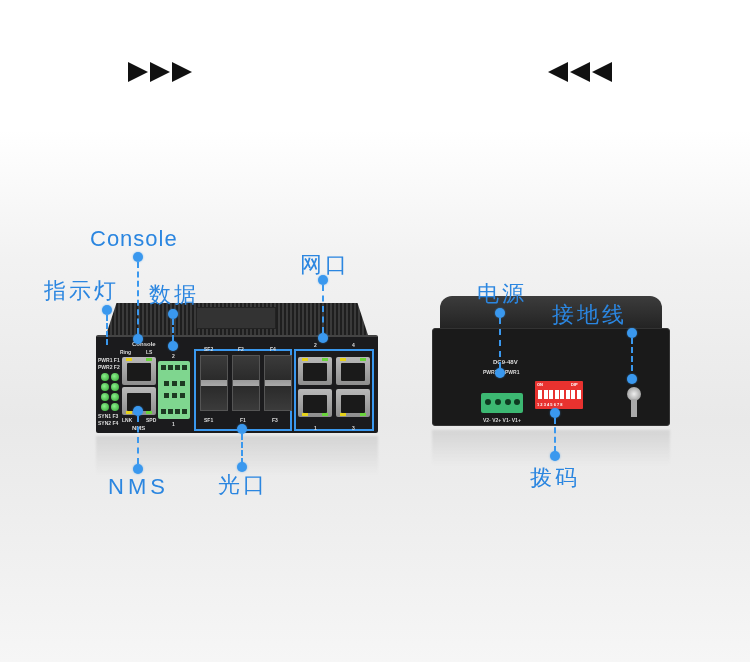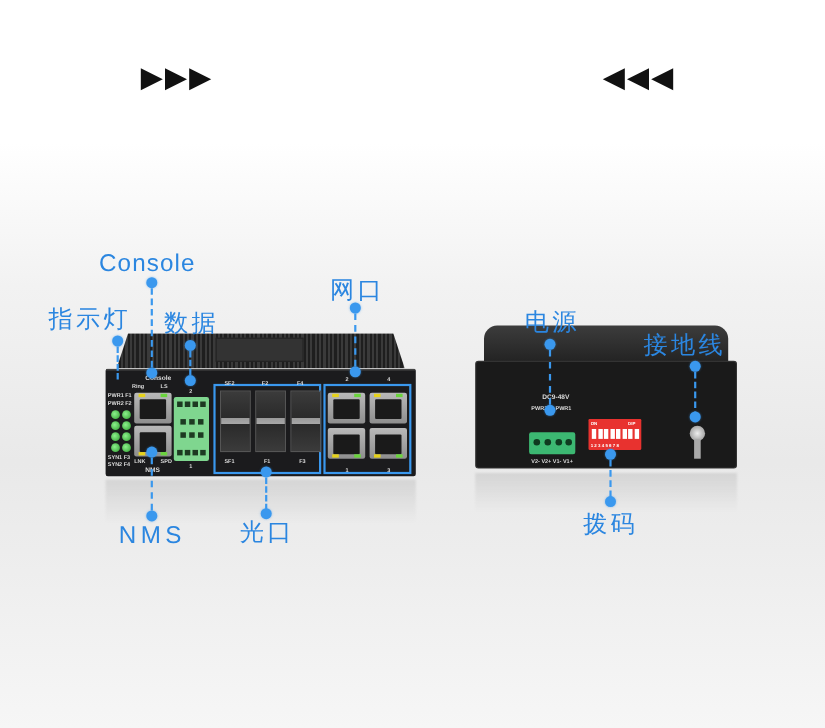--- a/index.html
+++ b/index.html
@@ -233,21 +233,21 @@
 <div class="dot" style="left:237px;top:424px;"></div>
 <div class="vline" style="left:241px;top:434px;height:30px;"></div>
 <div class="dot" style="left:237px;top:462px;"></div>
 <span class="label" style="left:218px;top:473px;">光口</span>
 
 <span class="label" style="left:477px;top:282px;">电源</span>
 <div class="dot" style="left:495px;top:308px;"></div>
 <div class="vline" style="left:499px;top:318px;height:50px;"></div>
 <div class="dot" style="left:495px;top:368px;"></div>
 
-<span class="label" style="left:585px;top:303px;">接地线</span>
+<span class="label" style="left:552px;top:303px;">接地线</span>
 <div class="dot" style="left:627px;top:328px;"></div>
 <div class="vline" style="left:631px;top:338px;height:42px;"></div>
 <div class="dot" style="left:627px;top:374px;"></div>
 
 <div class="dot" style="left:550px;top:408px;"></div>
 <div class="vline" style="left:554px;top:418px;height:34px;"></div>
 <div class="dot" style="left:550px;top:451px;"></div>
 <span class="label" style="left:530px;top:466px;">拨码</span>
 
 </body></html>

